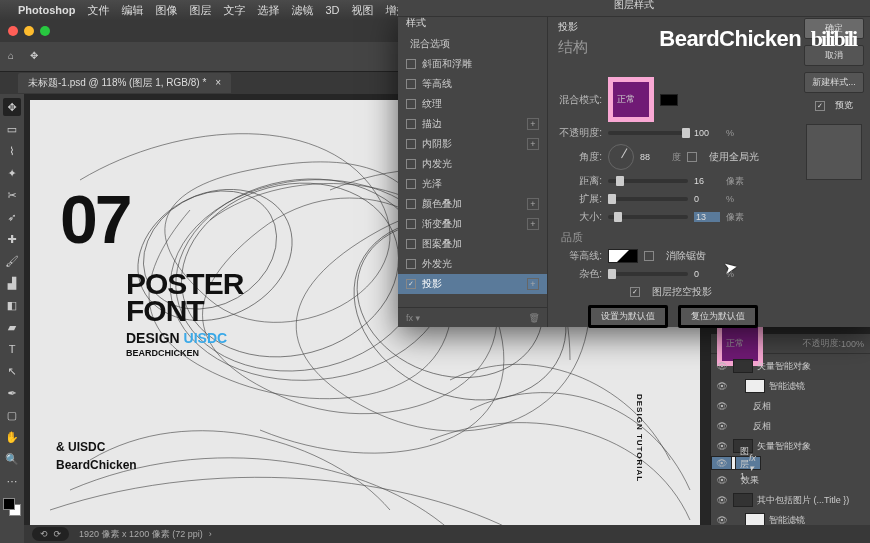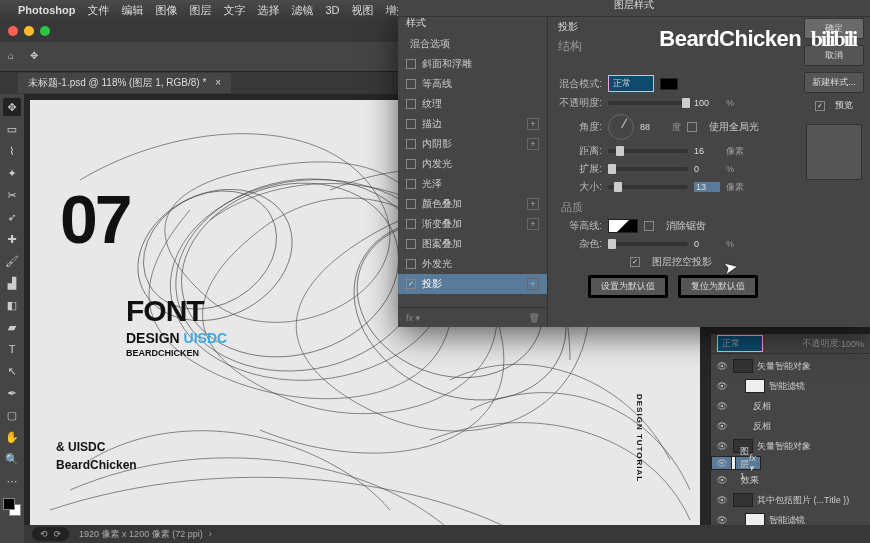--- a/index.html
+++ b/index.html
@@ -58,21 +58,21 @@
 .plus{margin-left:auto;width:12px;height:12px;border:1px solid #666;text-align:center;line-height:10px;font-size:9px;color:#aaa}
 .dfoot{position:absolute;bottom:0;left:0;width:150px;height:20px;border-top:1px solid #333;display:flex;align-items:center;justify-content:space-between;padding:0 8px;color:#888;font-size:9px}
 .dcol2 { flex:1; padding:6px 10px; font-size:10px; color:#ccc; }
 .dcol2 .sect{font-size:10px;color:#ddd;margin:2px 0 4px}
 .ctrl { display:flex; align-items:center; margin:4px 0; gap:6px; }
 .ctrl label{width:44px;text-align:right;color:#bbb}
 .ctrl .sl{flex:0 0 80px;height:4px;background:#333;position:relative;border-radius:2px}
 .ctrl .sl .th{position:absolute;top:-3px;width:8px;height:10px;background:#ccc;border-radius:1px}
 .ctrl .val{width:26px;font-size:9px;color:#ddd;}
 .ctrl .unit{font-size:9px;color:#999}
-.sel2{background:#0c4a6e;border:1px solid #f9a8d4;padding:1px 4px;font-size:9px;min-width:46px}
+.sel2{background:#701a75;border:5px solid #f9a8d4;padding:11px 4px;font-size:9px;min-width:46px}
 .csw{width:18px;height:12px;background:#000;border:1px solid #222}
 .dial{width:26px;height:26px;border:1px solid #666;border-radius:50%;position:relative}
 .dial::after{content:"";position:absolute;width:1px;height:11px;background:#ccc;left:50%;top:2px;transform-origin:bottom;transform:rotate(30deg)}
 .grad{width:30px;height:14px;background:linear-gradient(135deg,#fff 48%,#000 52%);border:1px solid #222}
 .btn2{background:#555;border:3px solid #000000;padding:2px 10px;font-size:9px;color:#ddd;border-radius:2px}
 .dcol3 { width:72px; padding:6px; display:flex; flex-direction:column; gap:6px; align-items:center; }
 .btn3{width:60px;padding:3px 0;text-align:center;background:#555;border:1px solid #333;font-size:9px;color:#ddd;border-radius:2px}
 .prevck{display:flex;align-items:center;gap:4px;font-size:9px;color:#ddd}
 .prevbox{width:56px;height:56px;background:#555;border:1px solid #333;margin-top:6px}
 .brand{position:absolute;right:14px;top:26px;font-size:22px;font-weight:700;color:#fff;z-index:60;letter-spacing:-0.5px}
@@ -164,21 +164,21 @@
           <ellipse cx="260" cy="170" rx="110" ry="85" transform="rotate(-15 260 170)"></ellipse>
           <ellipse cx="270" cy="175" rx="125" ry="95" transform="rotate(-10 270 175)"></ellipse>
           <ellipse cx="280" cy="180" rx="140" ry="100" transform="rotate(-5 280 180)"></ellipse>
           <ellipse cx="420" cy="200" rx="95" ry="75" transform="rotate(20 420 200)"></ellipse>
           <ellipse cx="430" cy="210" rx="110" ry="85" transform="rotate(25 430 210)"></ellipse>
           <ellipse cx="180" cy="150" rx="70" ry="55" transform="rotate(-30 180 150)"></ellipse>
           <ellipse cx="185" cy="155" rx="80" ry="62" transform="rotate(-25 185 155)"></ellipse>
         </g>
       </svg>
       <div class="txt07">07</div>
-      <div class="poster"><br><span>FONT</span></div>
+      <div class="poster"><span>POSTER</span><br><span>FONT</span></div>
       <div class="design"><span>DESIGN</span> <span class="tips">UISDC</span></div>
       <div class="bc">BEARDCHICKEN</div>
       <div class="uisdc">&amp; UISDC</div>
       <div class="bcb">BeardChicken</div>
       <div class="vtext">DESIGN TUTORIAL</div>
     </div>
   </div>
 
   <div class="rpanel">
     <div class="toprow">
@@ -319,21 +319,21 @@
           <span class="plus">+</span>
         </div>
       </div>
     <div class="dfoot">
       <span>fx ▾</span>
       <span>🗑</span>
     </div>
   </div>
   <div class="dcol2">
     <div class="sect">投影</div>
-    <div style="color:#999;font-size:12px;margin-bottom:20px">结构</div>
+    <div style="color:#999;font-size:15px;margin-bottom:20px">结构</div>
     <div class="ctrl">
         <label>混合模式:</label>
         <div class="sel2">正常</div>
         <div class="csw"></div>
       </div>
     <div class="ctrl">
         <label>不透明度:</label>
         <div class="sl">
           <div class="th" style="left:92%"></div>
         </div>

